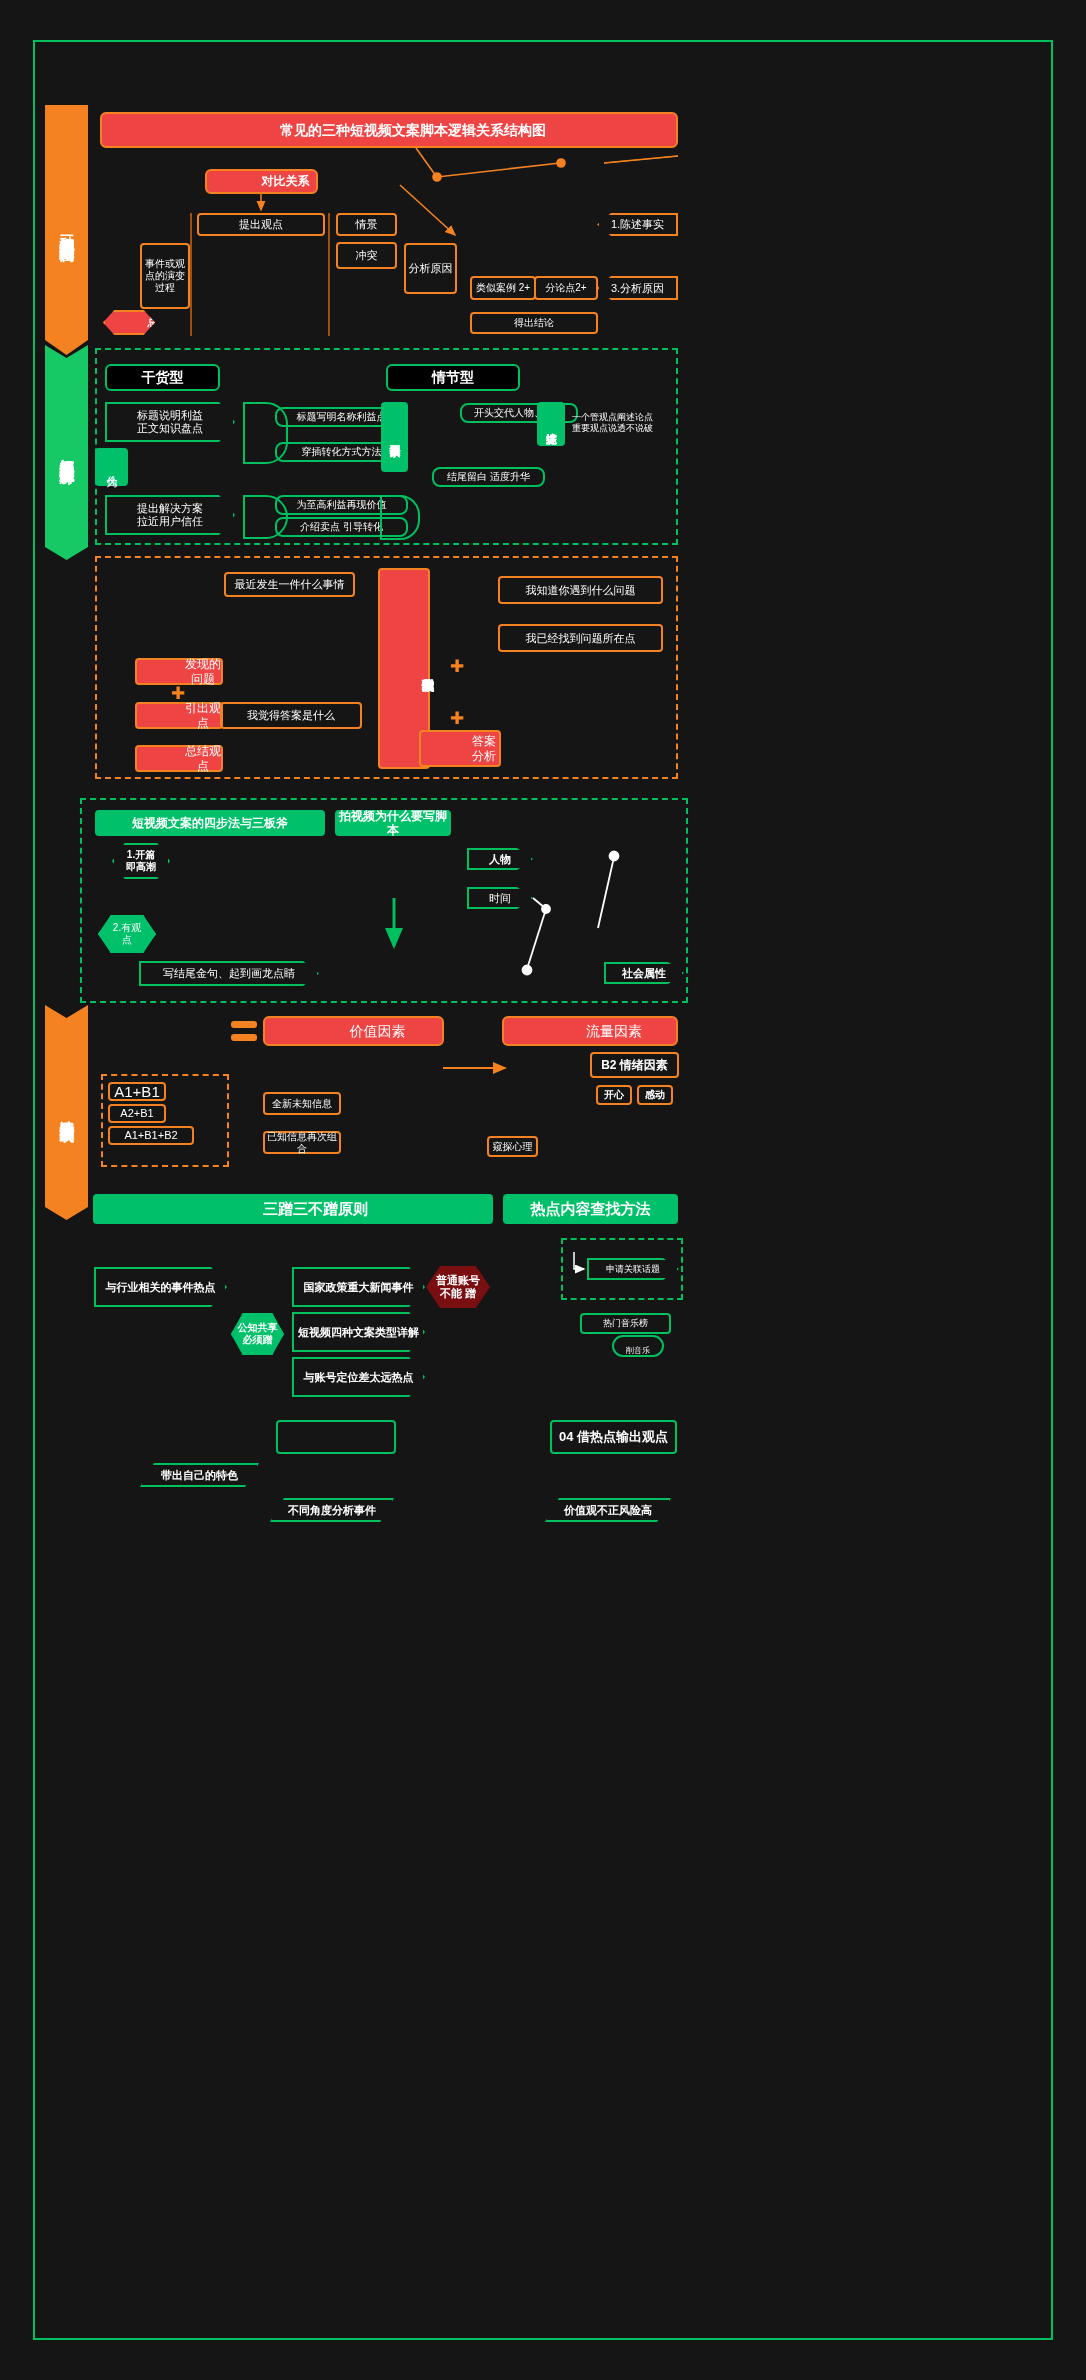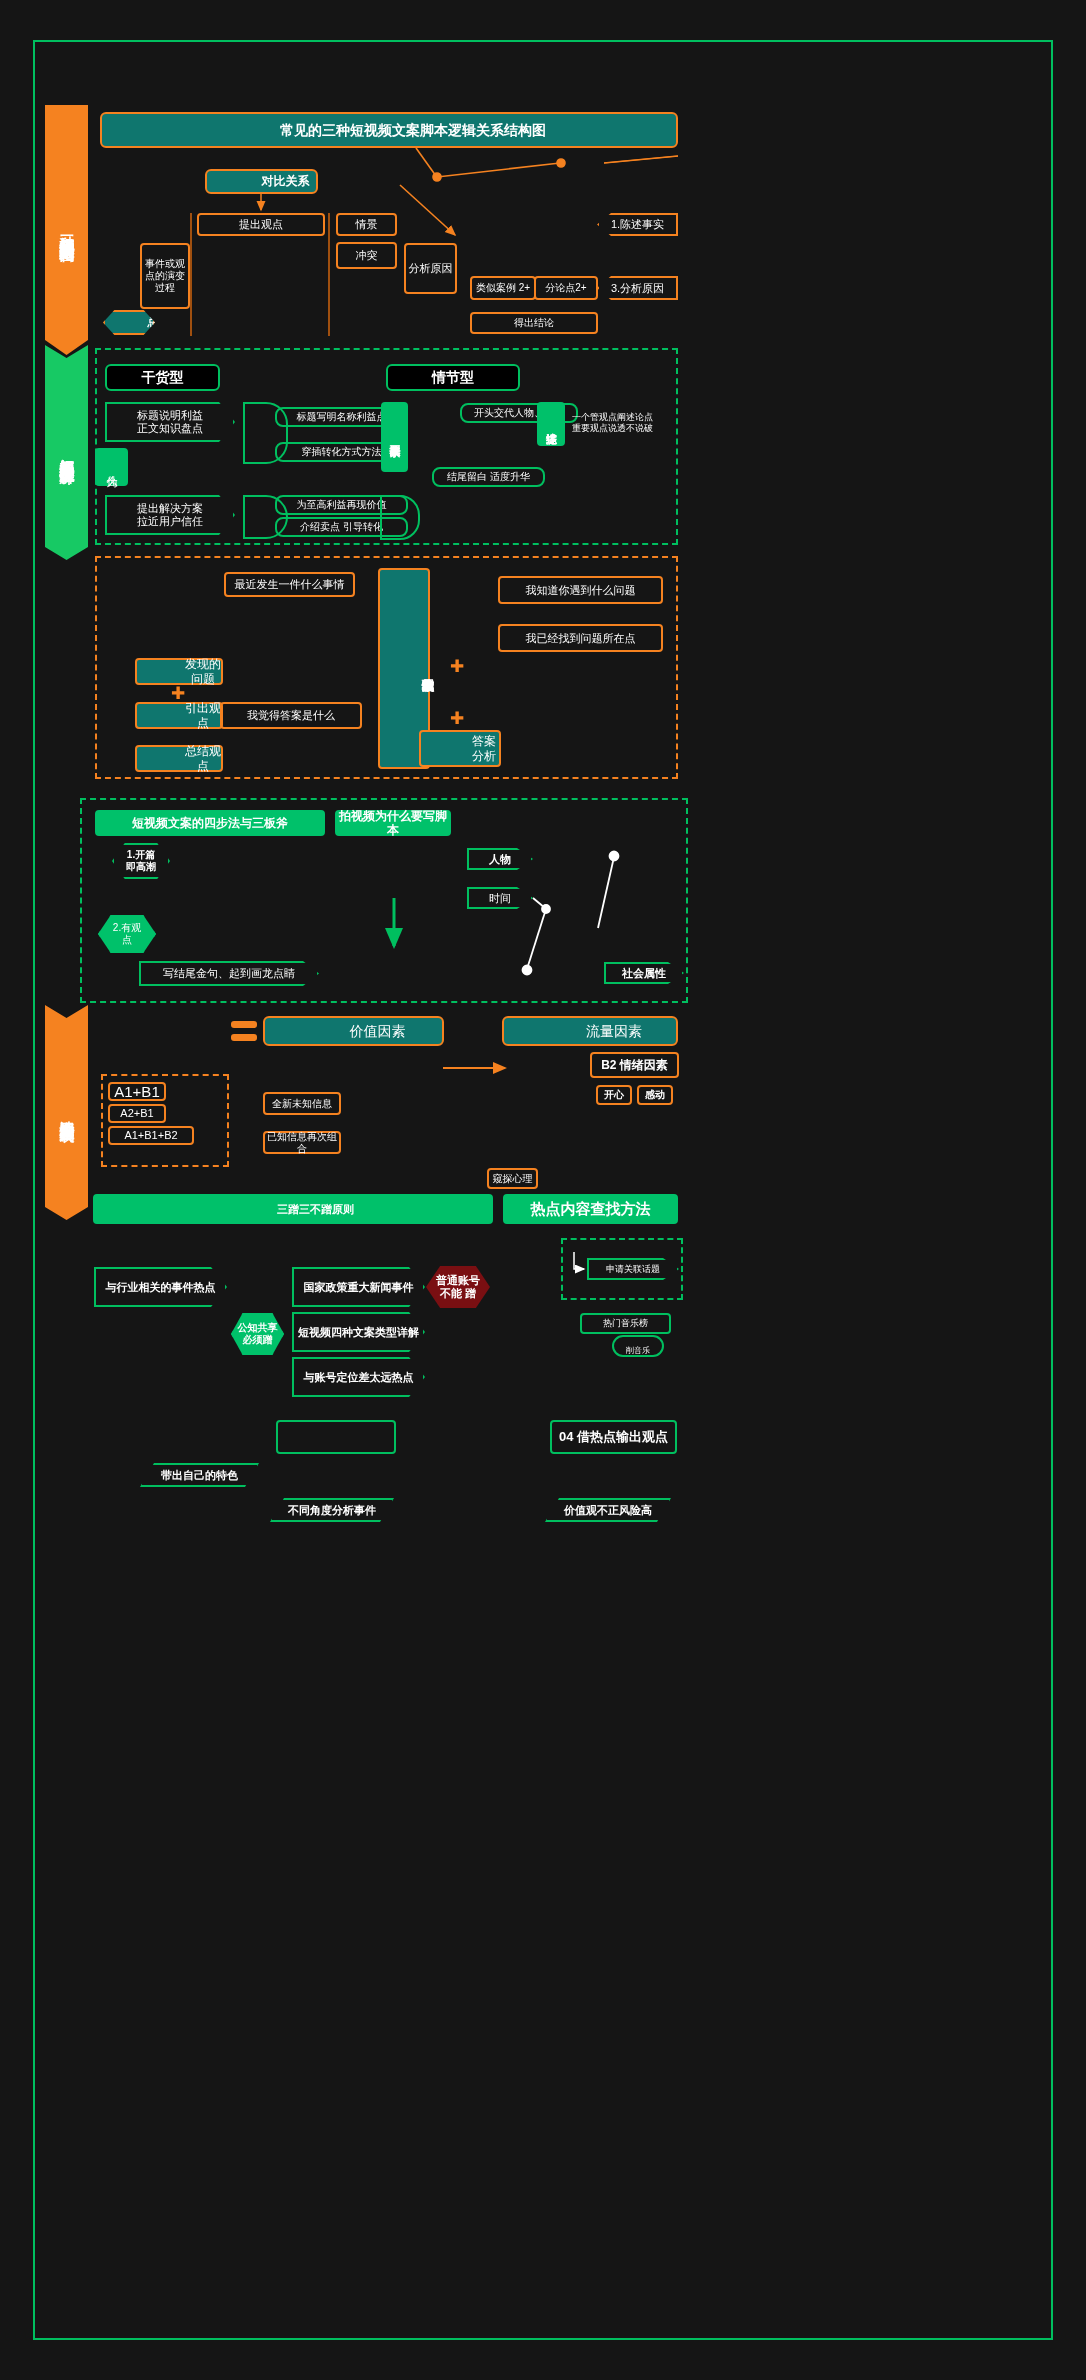--- a/index.html
+++ b/index.html
@@ -14,21 +14,21 @@
   
   .banner{writing-mode:vertical-rl;text-orientation:upright;letter-spacing:1px;
           font-weight:bold;color:#fff;display:flex;align-items:center;justify-content:center;}
   .banner-orange{background:#f58220;}
   .banner-green{background:#17c964;}
   .banner-notch-d{clip-path:polygon(0 0,100% 0,100% 94%,50% 100%,0 94%);}
   .banner-notch-ud{clip-path:polygon(0 0,50% 6%,100% 0,100% 94%,50% 100%,0 94%);}
 
   
   .ob{border:2px solid #f58220;color:#ffffff;}
-  .ob-fill{background:#0f766e;color:#fff;border:2px solid #f58220;padding-left:48px;}
+  .ob-fill{background:#ef4444;color:#fff;border:2px solid #f58220;padding-left:48px;}
   .gb{border:2px solid #00bf5f;color:#ffffff;}
   .gb-fill{background:#00c16a;color:#fff;border:2px solid #00c16a;}
   .r6{border-radius:6px;}
   .r8{border-radius:8px;}
   .r4{border-radius:4px;}
 
   .dash-o{border:2px dashed #f58220;}
   .dash-g{border:2px dashed #00bf5f;}
 
   .hdr-black{background:#000;border:2px solid #00bf5f;color:#fff;font-weight:bold;}
@@ -269,25 +269,25 @@
   <div class="abs ob r4 ctr" style="left:108px;top:1126px;width:86px;height:19px;font-size:11px;">
     <span>A1+B1+B2</span>
   </div>
 
   <div class="abs ob r4 ctr" style="left:263px;top:1092px;width:78px;height:23px;font-size:10px;">
     <span>全新未知信息</span>
   </div>
   <div class="abs ob r4 ctr" style="left:263px;top:1131px;width:78px;height:23px;font-size:10px;">
     <span>已知信息再次组合</span>
   </div>
-  <div class="abs ob r4 ctr" style="left:487px;top:1136px;width:51px;height:21px;font-size:10px;margin-top:32px;">
+  <div class="abs ob r4 ctr" style="left:487px;top:1136px;width:51px;height:21px;font-size:10px;">
     <span>窥探心理</span>
   </div>
 
-  <div class="abs gb-fill r4 ctr" style="left:93px;top:1194px;width:400px;height:30px;font-size:11px;font-weight:bold;padding-left:45px;">
+  <div class="abs gb-fill r4 ctr" style="left:93px;top:1194px;width:400px;height:30px;font-size:15px;font-weight:bold;padding-left:45px;">
     <span>三蹭三不蹭原则</span>
   </div>
   <div class="abs gb-fill r4 ctr" style="left:503px;top:1194px;width:175px;height:30px;font-size:15px;font-weight:bold;">
     <span>热点内容查找方法</span>
   </div>
 
   <div class="abs gb chev ctr" style="left:94px;top:1267px;width:133px;height:40px;font-size:11px;font-weight:bold;">
     <span>与行业相关的事件热点</span>
   </div>
   <div class="abs gb-fill hexa ctr" style="left:231px;top:1313px;width:53px;height:42px;font-size:10px;font-weight:bold;white-space:pre-line;text-align:center;">

